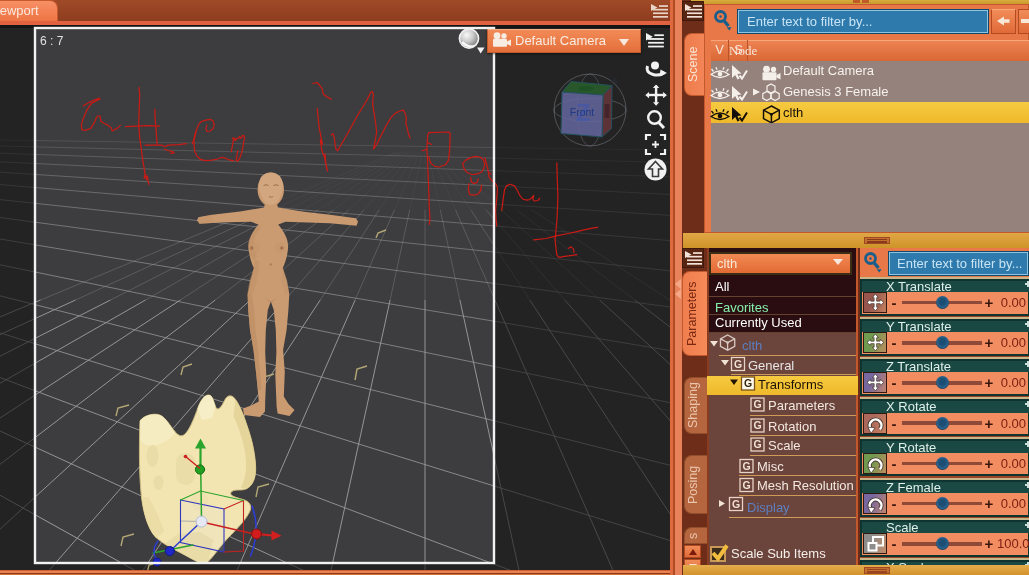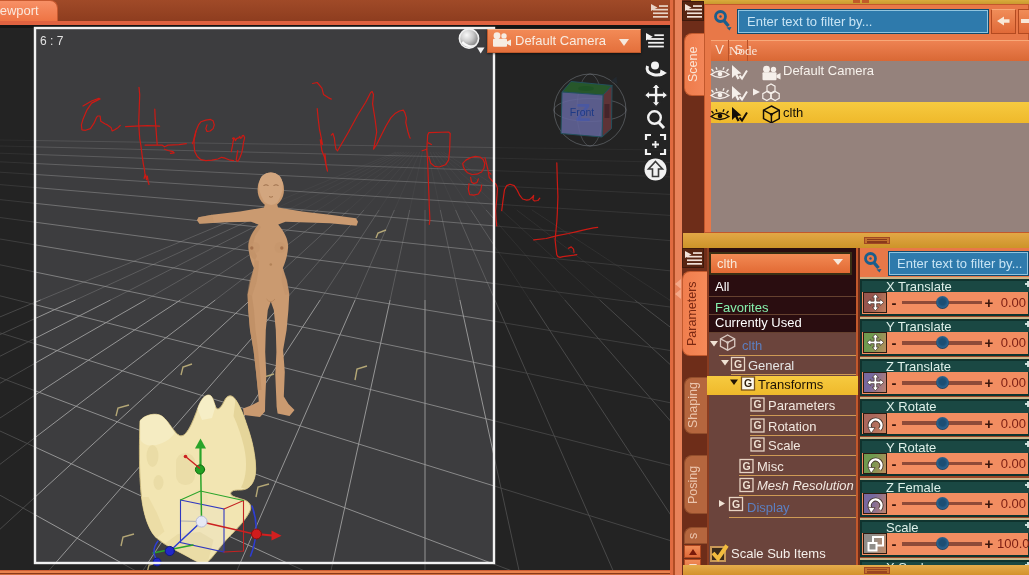--- a/index.html
+++ b/index.html
@@ -444,20 +444,21 @@
  <path d="M1,0 L1,13 L4.2,10 L6.5,14.5 L8.6,13.4 L6.4,9 L10.5,8.5 Z" fill="#140e08"></path>
  <path d="M8.5,10.5 L11,13.5 L16,5.5" stroke="#140e08" stroke-width="2" fill="none"></path>
 </g>
   <g transform="translate(53.0,43.0) scale(1.05)" fill="none" stroke="#140e08" stroke-width="1.4">
  <polygon points="8,0 15.5,4 15.5,12 8,16 0.5,12 0.5,4"></polygon>
  <path d="M0.5,4 L8,8 L15.5,4 M8,8 L8,16"></path>
  <circle cx="8" cy="8" r="1.4" fill="#140e08" stroke="none"></circle>
 </g>
 </svg>
 <div class="abs" style="left:783px;top:61px;width:200px;height:20px;color:#f7f2ec;font-size:13px;line-height:20px;">Default Camera</div>
+<div class="abs" style="left:783px;top:82px;width:200px;height:20px;color:#f7f2ec;font-size:13px;line-height:20px;">Genesis 3 Female</div>
 <div class="abs" style="left:783px;top:102.5px;width:200px;height:20px;color:#140e08;font-size:13px;line-height:20px;">clth</div>
 
 <div class="abs" style="left:683px;top:233px;width:346px;height:15px;background:linear-gradient(#e2a746,#cd9429);"></div>
 <div class="abs" style="left:864px;top:236.5px;width:26px;height:7px;background:#c2702e;border:1px solid #a04824;"></div>
 <div class="abs" style="left:867px;top:238.5px;width:20px;height:1.5px;background:#8a3a1a;"></div>
 <div class="abs" style="left:867px;top:241px;width:20px;height:1.5px;background:#8a3a1a;"></div>
 
 <div class="abs" style="left:682px;top:248px;width:22px;height:20px;background:#582512;border:1px solid #3f1a0c;"></div>
 <svg class="abs" style="left:684px;top:250px;" width="19" height="17">
       <g transform="translate(1.0,0.0) scale(1.0)" fill="#f2e2d8">
@@ -530,21 +531,21 @@
   <rect x="22.5" y="165.5" width="13" height="13" fill="none" stroke="#e8d4c4" stroke-width="1.3"></rect>
   <text x="25" y="175.5" font-size="10.5" font-weight="bold" fill="#f0e2d4" font-family="Liberation Sans, sans-serif">G</text>
 </svg>
 <div class="abs" style="left:742px;top:337px;color:#5c7fc0;font-size:13px;line-height:18px;">clth</div>
 <div class="abs" style="left:748px;top:356.5px;color:#e5e5e5;font-size:13px;line-height:18px;">General</div>
 <div class="abs" style="left:758px;top:376px;color:#1c1204;font-size:13px;line-height:18px;">Transforms</div>
 <div class="abs" style="left:768px;top:396.5px;color:#f2e8e0;font-size:13px;line-height:18px;">Parameters</div>
 <div class="abs" style="left:768px;top:417.5px;color:#f2e8e0;font-size:13px;line-height:18px;">Rotation</div>
 <div class="abs" style="left:768px;top:436.5px;color:#f2e8e0;font-size:13px;line-height:18px;">Scale</div>
 <div class="abs" style="left:757px;top:458px;color:#f2e8e0;font-size:13px;line-height:18px;">Misc</div>
-<div class="abs" style="left:757px;top:477px;color:#f2e8e0;font-size:13px;line-height:18px;font-style:italic;">Mesh Resolution</div>
+<div class="abs" style="left:757px;top:477px;color:#f2e8e0;font-size:13px;line-height:18px;">Mesh Resolution</div>
 <div class="abs" style="left:747px;top:498.5px;color:#5c7fc0;font-size:13px;line-height:18px;">Display</div>
 
 <div class="abs" style="left:719px;top:354.8px;width:137px;height:1px;background:#ce9a55;"></div>
 <div class="abs" style="left:731px;top:374.3px;width:125px;height:1px;background:#ce9a55;"></div>
 <div class="abs" style="left:750px;top:414.8px;width:106px;height:1px;background:#ce9a55;"></div>
 <div class="abs" style="left:750px;top:435.3px;width:106px;height:1px;background:#ce9a55;"></div>
 <div class="abs" style="left:750px;top:454.6px;width:106px;height:1px;background:#ce9a55;"></div>
 <div class="abs" style="left:739px;top:475.3px;width:117px;height:1px;background:#ce9a55;"></div>
 <div class="abs" style="left:739px;top:494.5px;width:117px;height:1px;background:#ce9a55;"></div>
 <div class="abs" style="left:729px;top:516.5px;width:127px;height:1px;background:#ce9a55;"></div>

